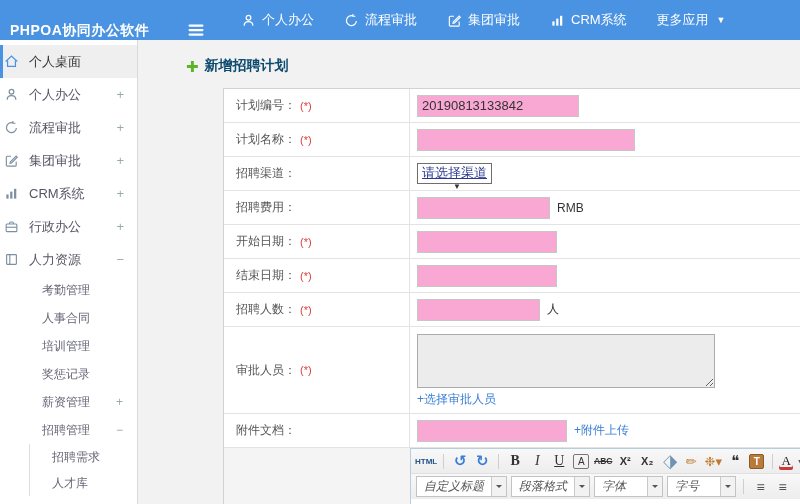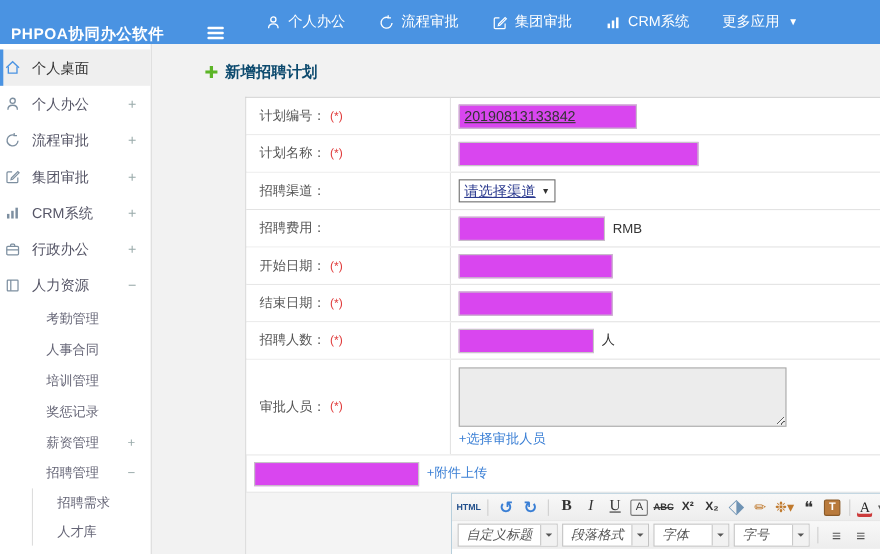--- a/index.html
+++ b/index.html
@@ -33,24 +33,24 @@
   .page-title { display:flex; align-items:center; gap:6px; padding:17px 0 13px 47px; }
   .page-title .plus { color:#5cb527; font-size:15px; font-weight:bold; line-height:1; }
   .page-title .txt { font-size:14px; font-weight:bold; color:#0c4a6e; }
 
   .ftable { margin-left:84px; width:645px; background:#fff; border:1px solid #d2d2d2; border-bottom:none; }
   .frow { display:flex; border-bottom:1px solid #e3e3e3; min-height:34px; align-items:stretch; }
   .fl { width:186px; flex:none; display:flex; align-items:center; padding-left:12px; font-size:12px; color:#555; border-right:1px solid #e3e3e3; background:#fff; }
   .fl .req { color:#e03b3b; margin-left:4px; font-size:11px; }
   .fv { flex:1; display:flex; align-items:center; gap:7px; padding:5px 0 5px 7px; }
   .fv.col { flex-direction:column; align-items:flex-start; gap:3px; padding-top:7px; padding-bottom:5px; }
-  .ti { height:22px; border:1px solid #c6c6c6; font-size:13px; padding:0 4px; color:#333; background:#d946ef; font-family:inherit;text-decoration:underline; }
+  .ti { height:22px; border:1px solid #c6c6c6; font-size:13px; padding:0 4px; color:#333; background:#f9a8d4; font-family:inherit; }
   .suffix { font-size:12px; color:#333; }
   a.blue-link { color:#3a7fd5; font-size:12px; text-decoration:none; cursor:pointer; }
-  .fake-select { display:inline-flex; align-items:center; border:1px solid #6e6e6e; background:#fff; height:21px; padding:0 4px 0 4px; cursor:pointer; }
+  .fake-select { display:inline-flex; align-items:center; border:1px solid #6e6e6e; background:#fff; height:21px; padding:0 4px 0 4px; cursor:pointer;flex-direction:column; }
   .fake-select .sel-txt { color:#2b3a8f; font-size:13px; text-decoration:underline; }
   .fake-select .sel-arrow { font-size:8px; color:#333; margin-left:5px; }
   .approver-ta { width:298px; height:54px; background:#ececec; border:1px solid #ababab; resize:both; font-family:inherit; font-size:12px; }
 
   
   .frow.erow { min-height:72px; border-bottom:none; }
   .erow .fl { background:#f4f4f4; border-right:none; }
   .editor { flex:1; border:1px solid #b7cfdc; display:flex; flex-direction:column; background:#fff; min-width:0; }
   .tb-row { display:flex; align-items:center; background:linear-gradient(#f8f8f8,#ededed); padding:2px 3px; white-space:nowrap; overflow:hidden; flex:none; }
   .tb-row.first { border-bottom:1px solid #e0e0e0; }
@@ -364,20 +364,23 @@
           <span>审批人员：</span>
           <span class="req">(*)</span>
         </div>
       <div class="fv col">
         <textarea class="approver-ta" style=""></textarea>
         <a class="blue-link">+选择审批人员</a>
       </div>
     </div>
 
     <div class="frow">
+      <div class="fl">
+          <span>附件文档：</span>
+        </div>
       <div class="fv">
           <input class="ti" style="width: 150px;" value="">
           <a class="blue-link">+附件上传</a>
         </div>
     </div>
 
     <div class="frow erow">
       <div class="fl"></div>
       <div class="fv" style="padding:0;align-items:stretch">
         <div class="editor">

